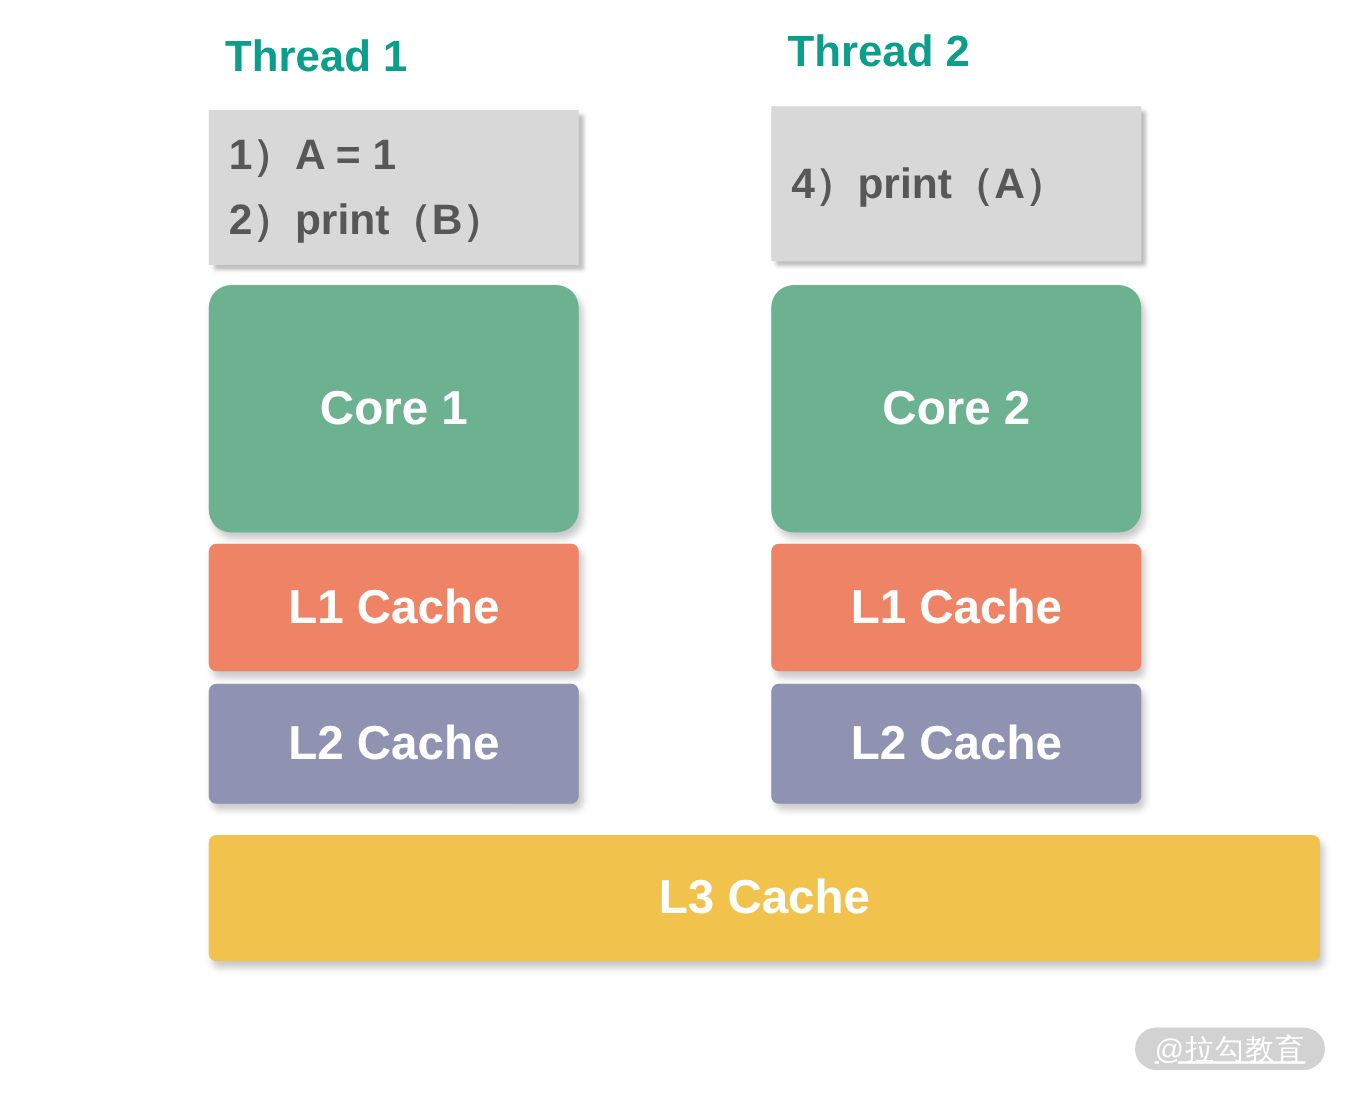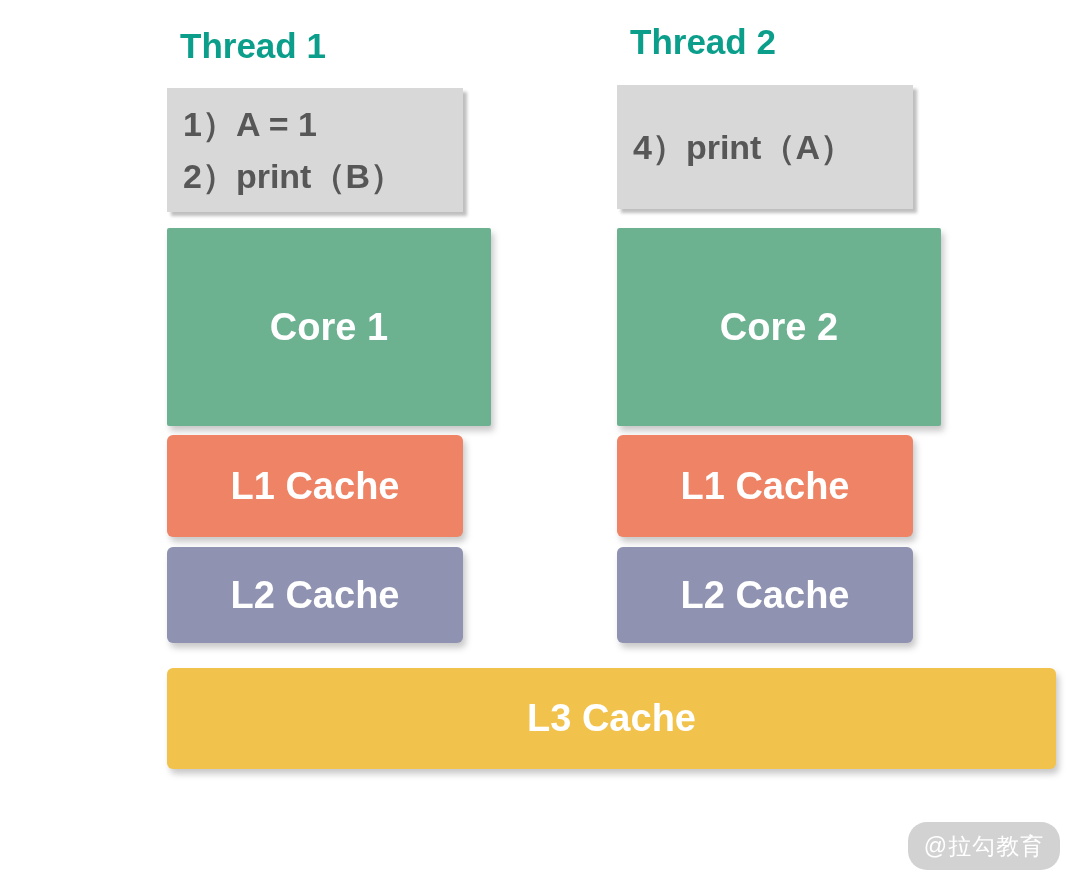--- a/index.html
+++ b/index.html
@@ -63,23 +63,23 @@
     display: flex;
     align-items: center;
     justify-content: center;
     font-size: 38px;
     font-weight: bold;
     box-shadow: 3px 5px 6px rgba(120, 120, 120, 0.40);
     white-space: nowrap;
   }
   .core-box {
     top: 228px;
-    width: 324px;
+    width: 296px;
     height: 198px;
-    border-radius: 2px;
+    border-radius: 18px;
   }
   .l1-box {
     top: 435px;
     width: 296px;
     height: 102px;
     border-radius: 6px;
   }
   .l2-box {
     top: 547px;
     width: 296px;
@@ -99,27 +99,28 @@
     font-size: 38px;
     font-weight: bold;
     box-shadow: 3px 5px 6px rgba(120, 120, 120, 0.40);
   }
 
   .watermark {
     position: absolute;
     left: 908px;
     top: 822px;
     width: 152px;
-    height: 48px;
+    height: 34px;
     border-radius: 19px;
     display: flex;
     align-items: center;
     justify-content: center;
     font-size: 23px;
     letter-spacing: 1px;
+    text-decoration: underline;
   }
 </style>
 </head>
 <body>
 
 <div class="canvas">
 
   <div class="column col1">
     <div class="thread-title" style="color: rgb(10, 158, 139);">Thread 1</div>
     <div class="code-block" style="background-color: rgb(216, 216, 216);">

